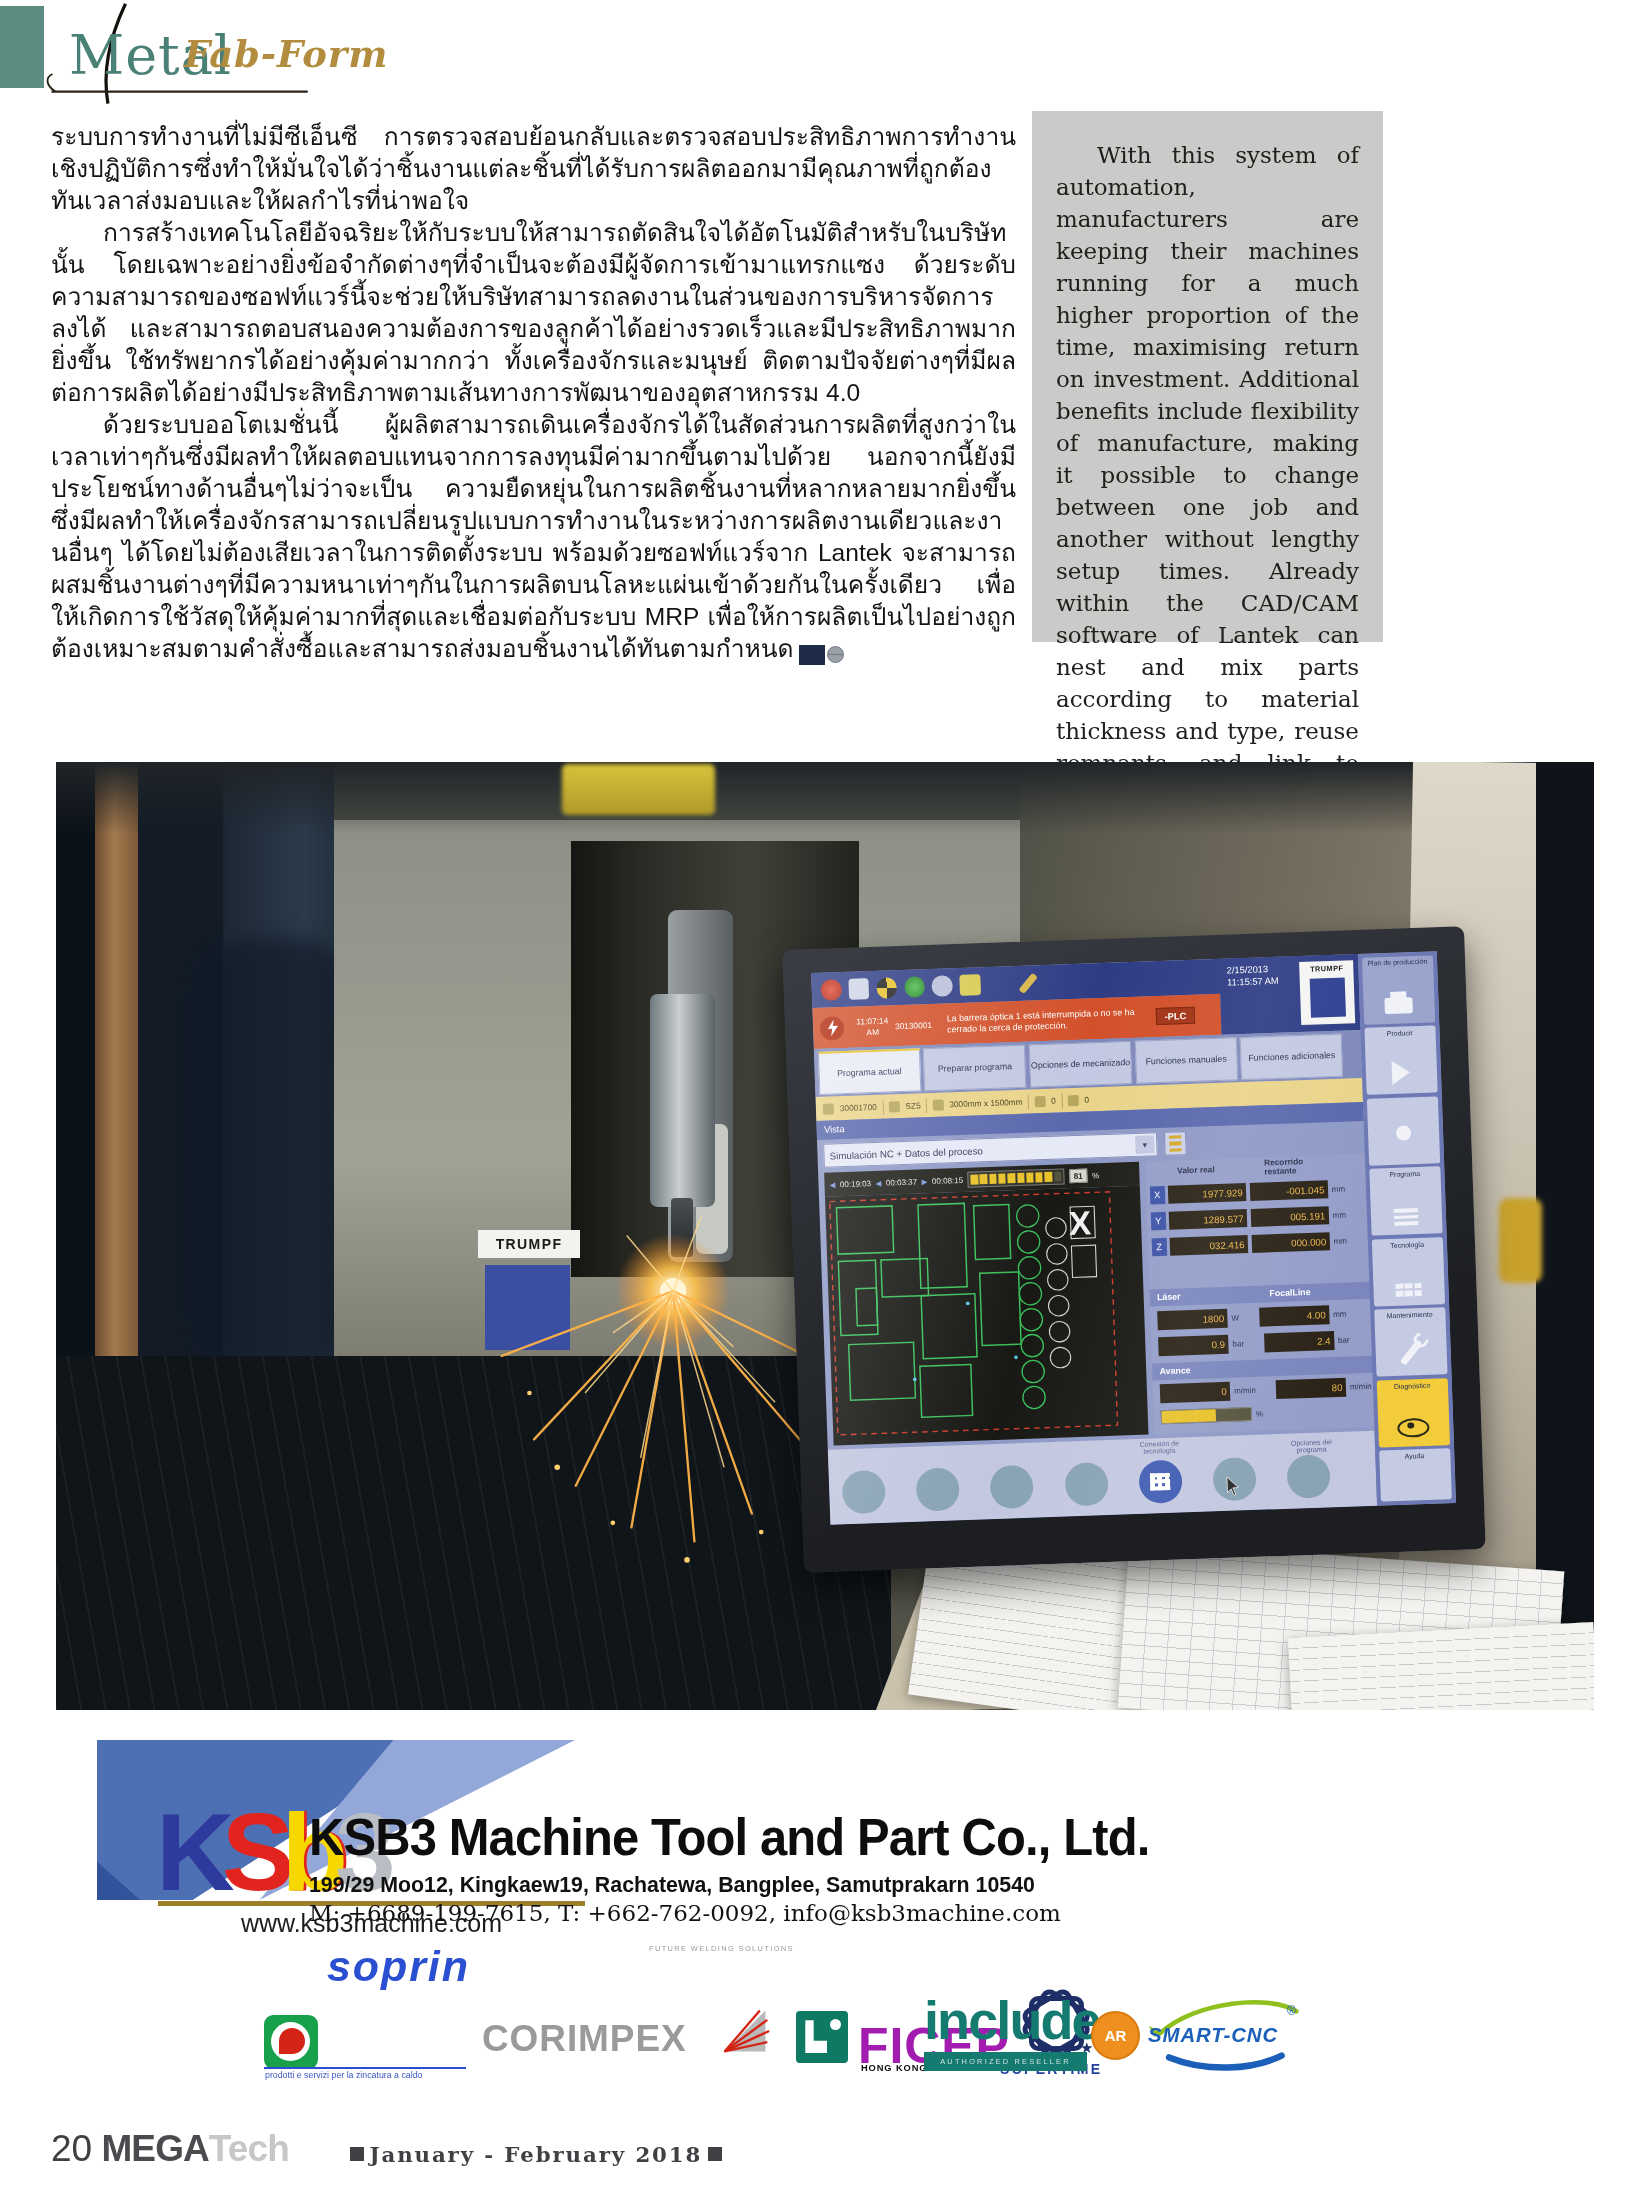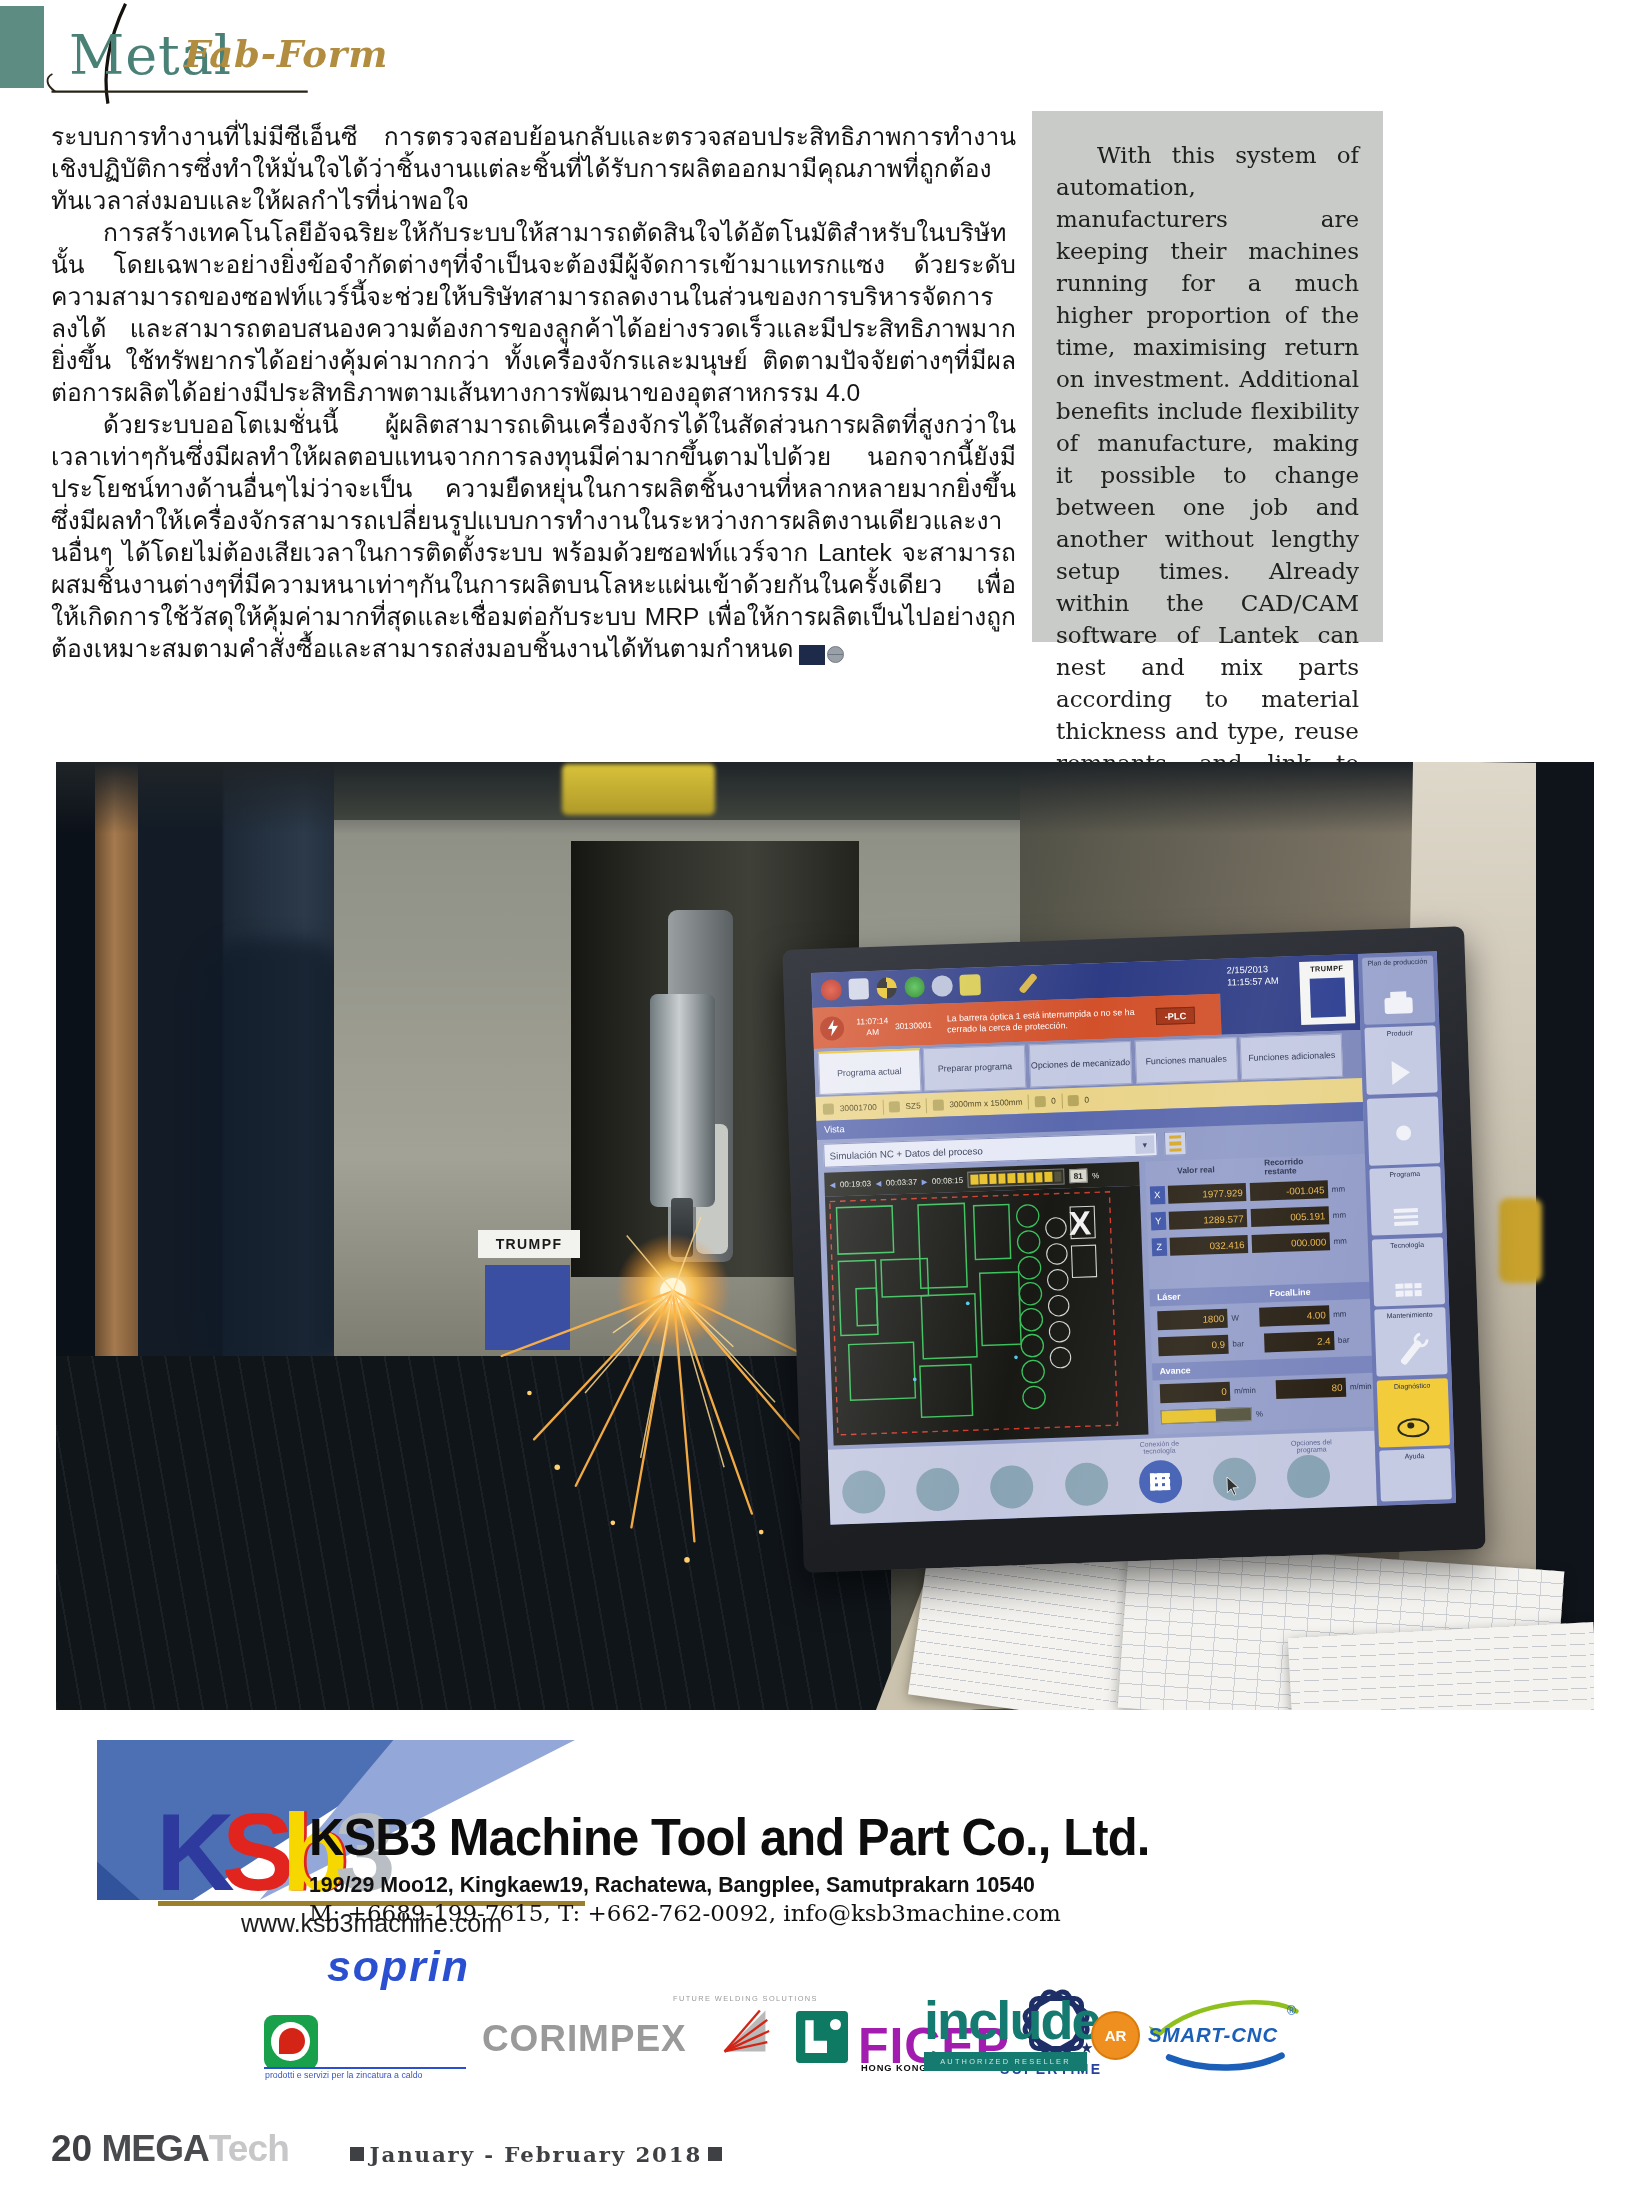--- a/index.html
+++ b/index.html
@@ -187,21 +187,21 @@
   .co-contact{left:309px;top:1900px;font-family:"DejaVu Serif",serif;font-size:23px;color:#111;}
 
   
   .soprin-ic{left:264px;top:2015px;width:54px;height:54px;background:#18a04a;border-radius:9.3px;}
   .soprin-ic .w{position:absolute;left:7.4px;top:7.4px;width:39px;height:39px;background:#fff;border-radius:50%;}
   .soprin-ic .r{position:absolute;left:15px;top:13px;width:26px;height:26px;background:#d42415;border-radius:50% 50% 50% 0;}
   .soprin-txt{left:327px;top:1942px;font-size:43px;font-weight:800;font-style:italic;color:#2a4fd0;letter-spacing:1.9px;}
   .soprin-rule{left:264px;top:2067px;width:202px;height:1.9px;background:#2a4fd0;}
   .soprin-tag{left:265px;top:2070px;font-size:8.8px;color:#3a55c0;}
   .corimpex-txt{left:482px;top:2018px;font-size:37px;font-weight:800;color:#9a9a9a;letter-spacing:0.9px;}
-  .corimpex-tag{left:649px;top:1994px;font-size:7.4px;color:#9a9a9a;letter-spacing:1.4px;margin-left:24px;}
+  .corimpex-tag{left:649px;top:1944px;font-size:7.4px;color:#9a9a9a;letter-spacing:1.4px;}
   .ficep-ic{left:796px;top:2011px;width:52px;height:52px;background:#0f7a63;border-radius:3.7px;}
   .ficep-ic:before{content:'';position:absolute;left:9.3px;top:9.3px;width:22px;height:33px;background:#fff;
                    clip-path:polygon(0 0,38% 0,38% 62%,100% 62%,100% 100%,0 100%);}
   .ficep-ic:after{content:'';position:absolute;right:7.4px;top:8.3px;width:11px;height:11px;background:#fff;border-radius:50%;}
   .ficep-txt{left:858px;top:2017px;font-size:50px;font-weight:800;color:#a21caf;letter-spacing:0.9px;}
   .ficep-sub{left:861px;top:2063px;font-size:9.3px;font-weight:bold;color:#0d0d0d;letter-spacing:0.9px;}
   .st-emblem{left:1022px;top:1989px;width:69px;height:69px;}
   .st-emblem i{position:absolute;inset:7.4px;border:5.6px solid #1e2e66;border-radius:9.3px;}
   .st-emblem i:nth-child(2){transform:rotate(30deg);}
   .st-emblem i:nth-child(3){transform:rotate(60deg);}
@@ -211,21 +211,21 @@
   .lk-bar{left:924px;top:2052px;width:163px;height:18.6px;background:#157a70;color:#cfe4e0;font-size:7.4px;
           letter-spacing:2.2px;display:flex;align-items:center;justify-content:center;}
   .lk-ar{left:1091px;top:2011px;width:45px;height:45px;border-radius:50%;background:#ef8f1f;color:#fff;
          font-size:15px;font-weight:800;display:flex;align-items:center;justify-content:center;border:2.8px solid #d97a0c;}
   .sc-swoosh{position:absolute;}
   .smart-txt{left:1148px;top:2024px;font-size:20.4px;font-weight:800;font-style:italic;color:#1b5fb8;letter-spacing:0.9px;}
   .smart-reg{left:1287px;top:2004px;font-size:12px;color:#1b5fb8;}
 
   
   .footer{left:51px;top:2128px;display:flex;align-items:baseline;}
-  .f-page{font-size:37px;font-weight:700;color:#3f4043;}
+  .f-page{font-size:37px;font-weight:400;color:#3f4043;}
   .f-mega{font-size:37px;font-weight:800;color:#4a4b4e;margin-left:9.3px;letter-spacing:-0.9px;}
   .f-tech{font-size:37px;font-weight:bold;color:#c7c7c9;letter-spacing:-0.9px;}
   .f-issue{display:flex;align-items:center;margin-left:61px;gap:5.6px;justify-content:center;}
   .f-sq{width:14px;height:14px;background:#3f4043;display:inline-block;}
   .f-date{font-family:"DejaVu Serif",serif;font-weight:bold;font-size:21.3px;color:#3f4043;letter-spacing:1.9px;}
 </style>
 </head>
 <body>
 
 <div class="page">

